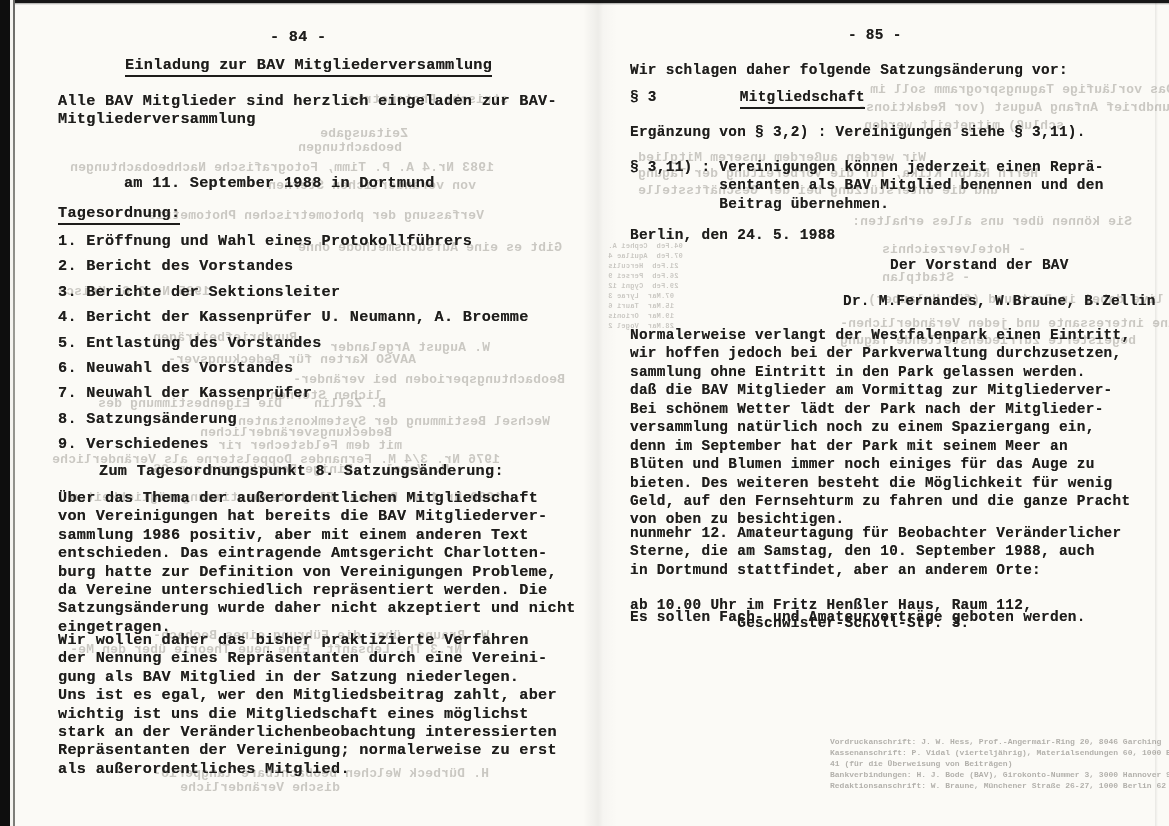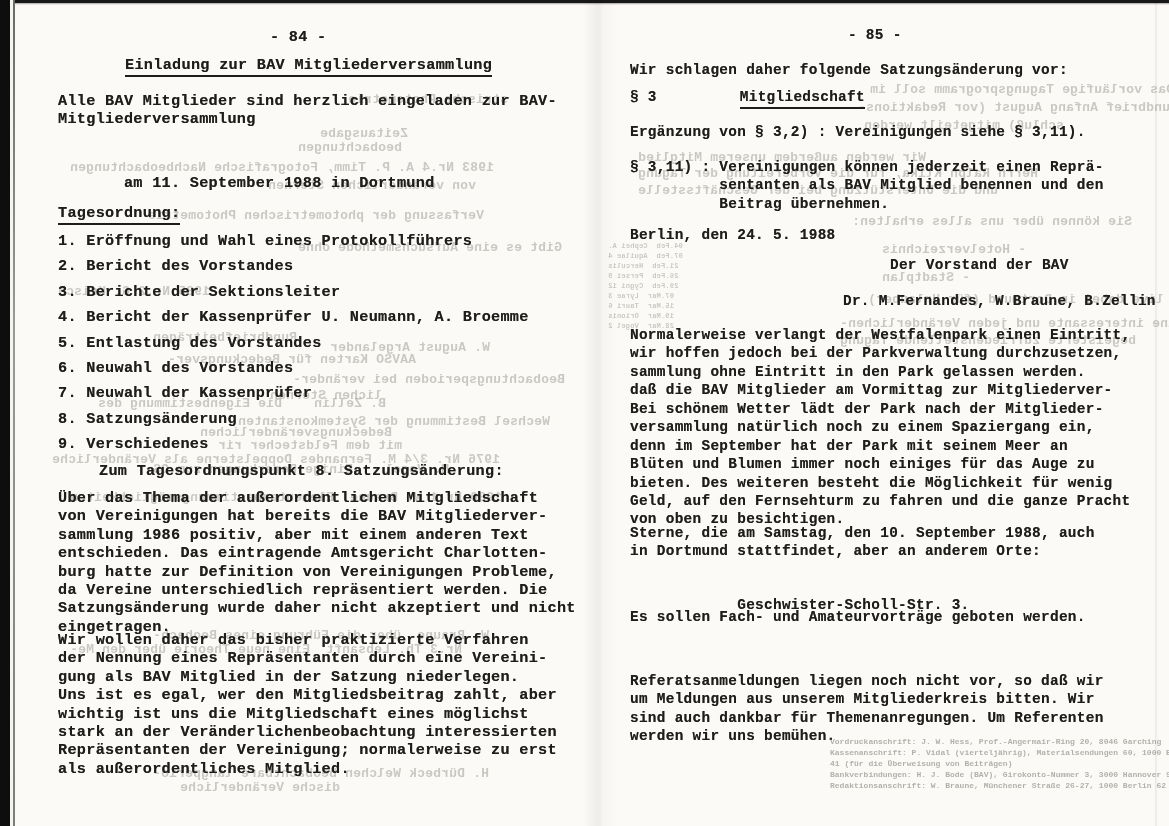--- a/index.html
+++ b/index.html
@@ -164,24 +164,23 @@
     <div class="blk r-citydate">Berlin, den 24. 5. 1988</div>
 
     <div class="blk r-sig1">Der Vorstand der BAV</div>
 
     <div class="blk r-sig2">Dr. M.Fernandes, W.Braune, B.Zellin</div>
 
     <div class="blk r-para-entry lines"><div class="ln">Normalerweise verlangt der Westfalenpark einen Eintritt,</div><div class="ln">wir hoffen jedoch bei der Parkverwaltung durchzusetzen,</div><div class="ln">sammlung ohne Eintritt in den Park gelassen werden.</div><div class="ln">daß die BAV Mitglieder am Vormittag zur Mitgliederver-</div></div>
 
     <div class="blk r-para-park lines"><div class="ln">Bei schönem Wetter lädt der Park nach der Mitglieder-</div><div class="ln">versammlung natürlich noch zu einem Spaziergang ein,</div><div class="ln">denn im September hat der Park mit seinem Meer an</div><div class="ln">Blüten und Blumen immer noch einiges für das Auge zu</div><div class="ln">bieten. Des weiteren besteht die Möglichkeit für wenig</div><div class="ln">Geld, auf den Fernsehturm zu fahren und die ganze Pracht</div><div class="ln">von oben zu besichtigen.</div></div>
 
-    <div class="blk r-para-tagung lines"><div class="ln">Sterne, die am Samstag, den 10. September 1988, auch</div><div class="ln">in Dortmund stattfindet, aber an anderem Orte:</div></div>
+    <div class="blk r-para-tagung lines"><div class="ln">nunmehr 12. Amateurtagung für Beobachter Veränderlicher</div><div class="ln">Sterne, die am Samstag, den 10. September 1988, auch</div><div class="ln">in Dortmund stattfindet, aber an anderem Orte:</div></div>
 
-    <div class="blk r-venue2 lines"><div class="ln">            Geschwister-Scholl-Str. 3.</div></div>
+    <div class="blk r-venue2 lines"><div class="ln">ab 10.00 Uhr im Fritz Henßler Haus, Raum 112,</div><div class="ln">            Geschwister-Scholl-Str. 3.</div></div>
 
     <div class="blk r-vortraege">Es sollen Fach- und Amateurvorträge geboten werden.</div>
 
-    <div class="blk r-para-referate lines"><div class="ln">Referatsanmeldungen liegen noch nicht vor, so daß wir</div><div class="ln">um Meldungen aus unserem Mitgliederkreis bitten. Wir</div><div class="ln">sind auch dankbar für Themenanregungen. Um Referenten</div><div class="ln">werden wir uns bemühen.</div></div>
 
     <div class="blk r-fineprint lines"><div class="ln">Vordruckanschrift: J. W. Hess, Prof.-Angermair-Ring 20, 8046 Garching</div><div class="ln">Kassenanschrift: P. Vidal (vierteljährig), Materialsendungen 60, 1000 Berlin</div><div class="ln">41 (für die Überweisung von Beiträgen)</div><div class="ln">Bankverbindungen: H. J. Bode (BAV), Girokonto-Nummer 3, 3000 Hannover 91</div><div class="ln">Redaktionsanschrift: W. Braune, Münchener Straße 26-27, 1000 Berlin 62 (BAV)</div></div>
   </div>
 
 </div>
 
 </body></html>

